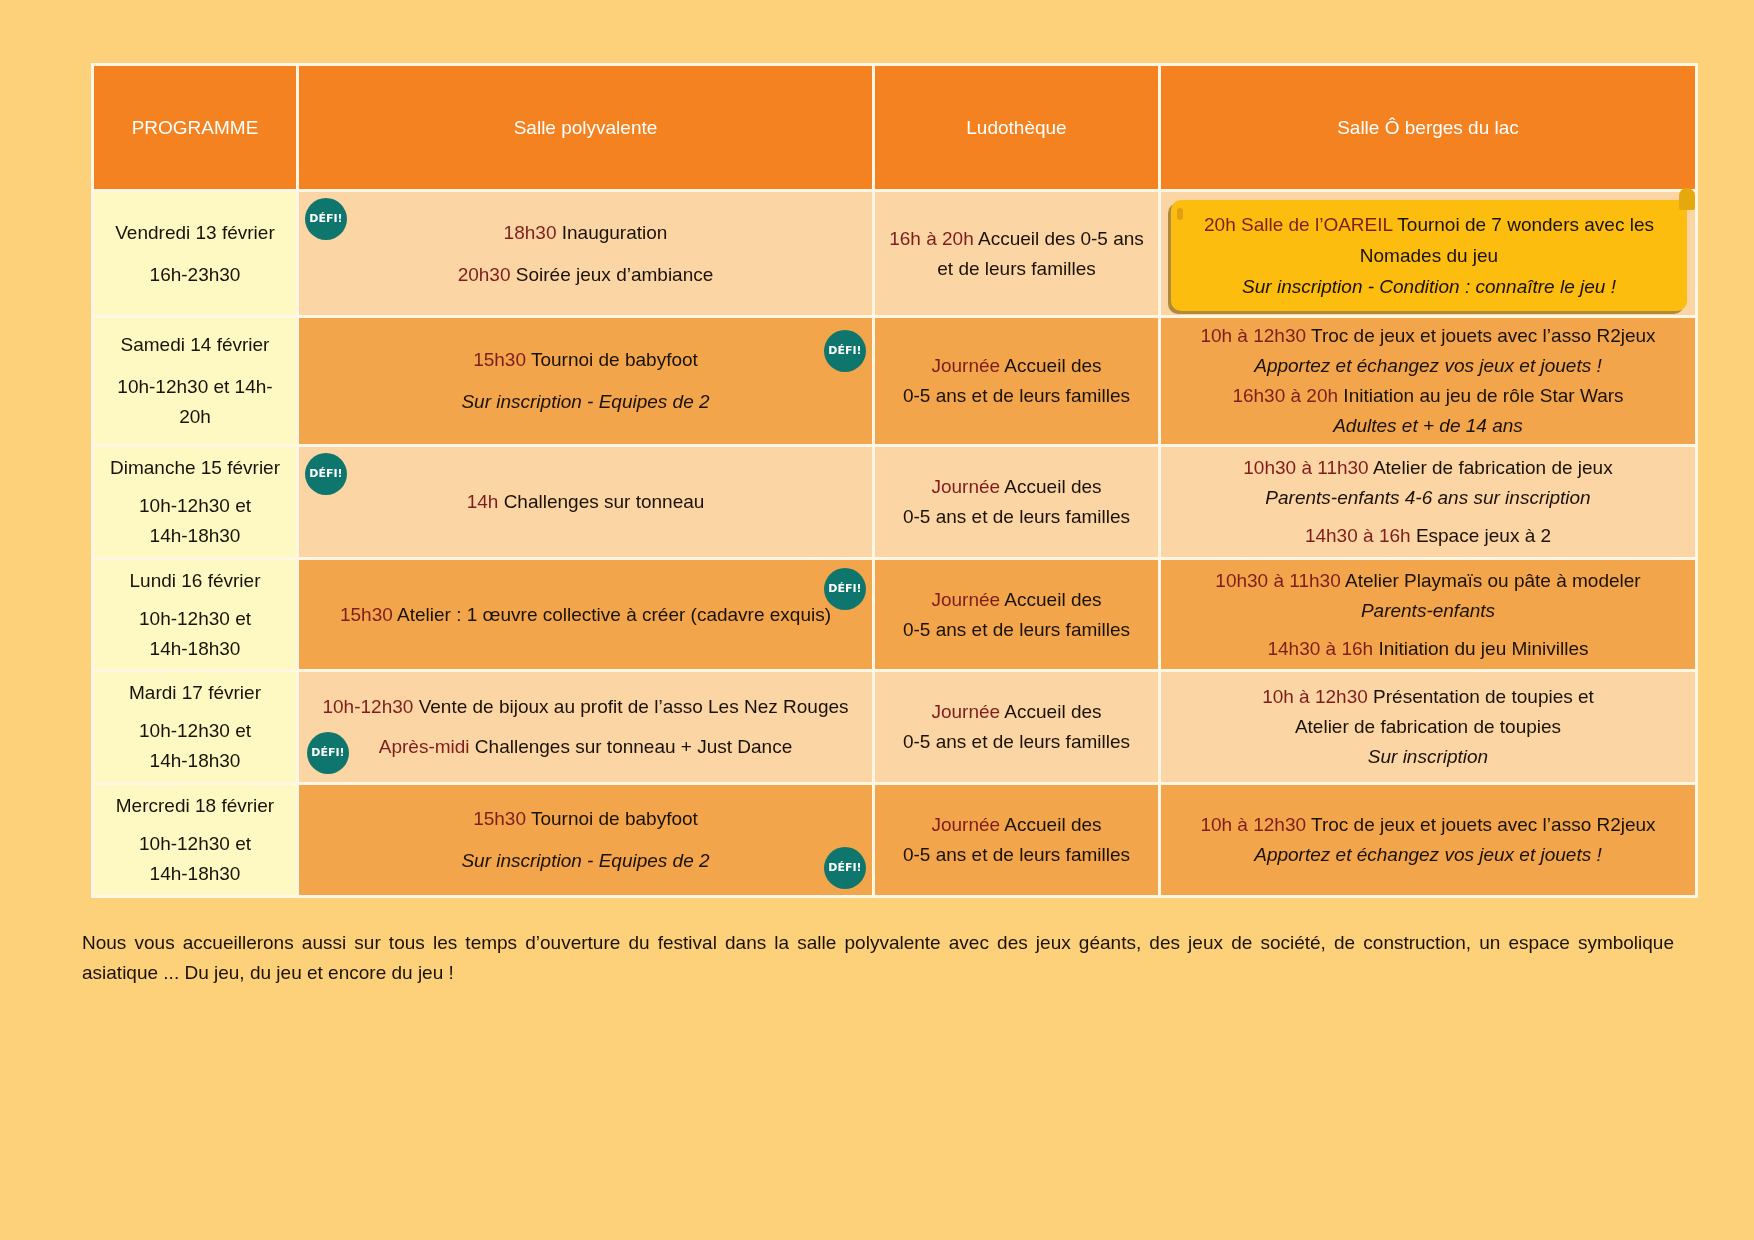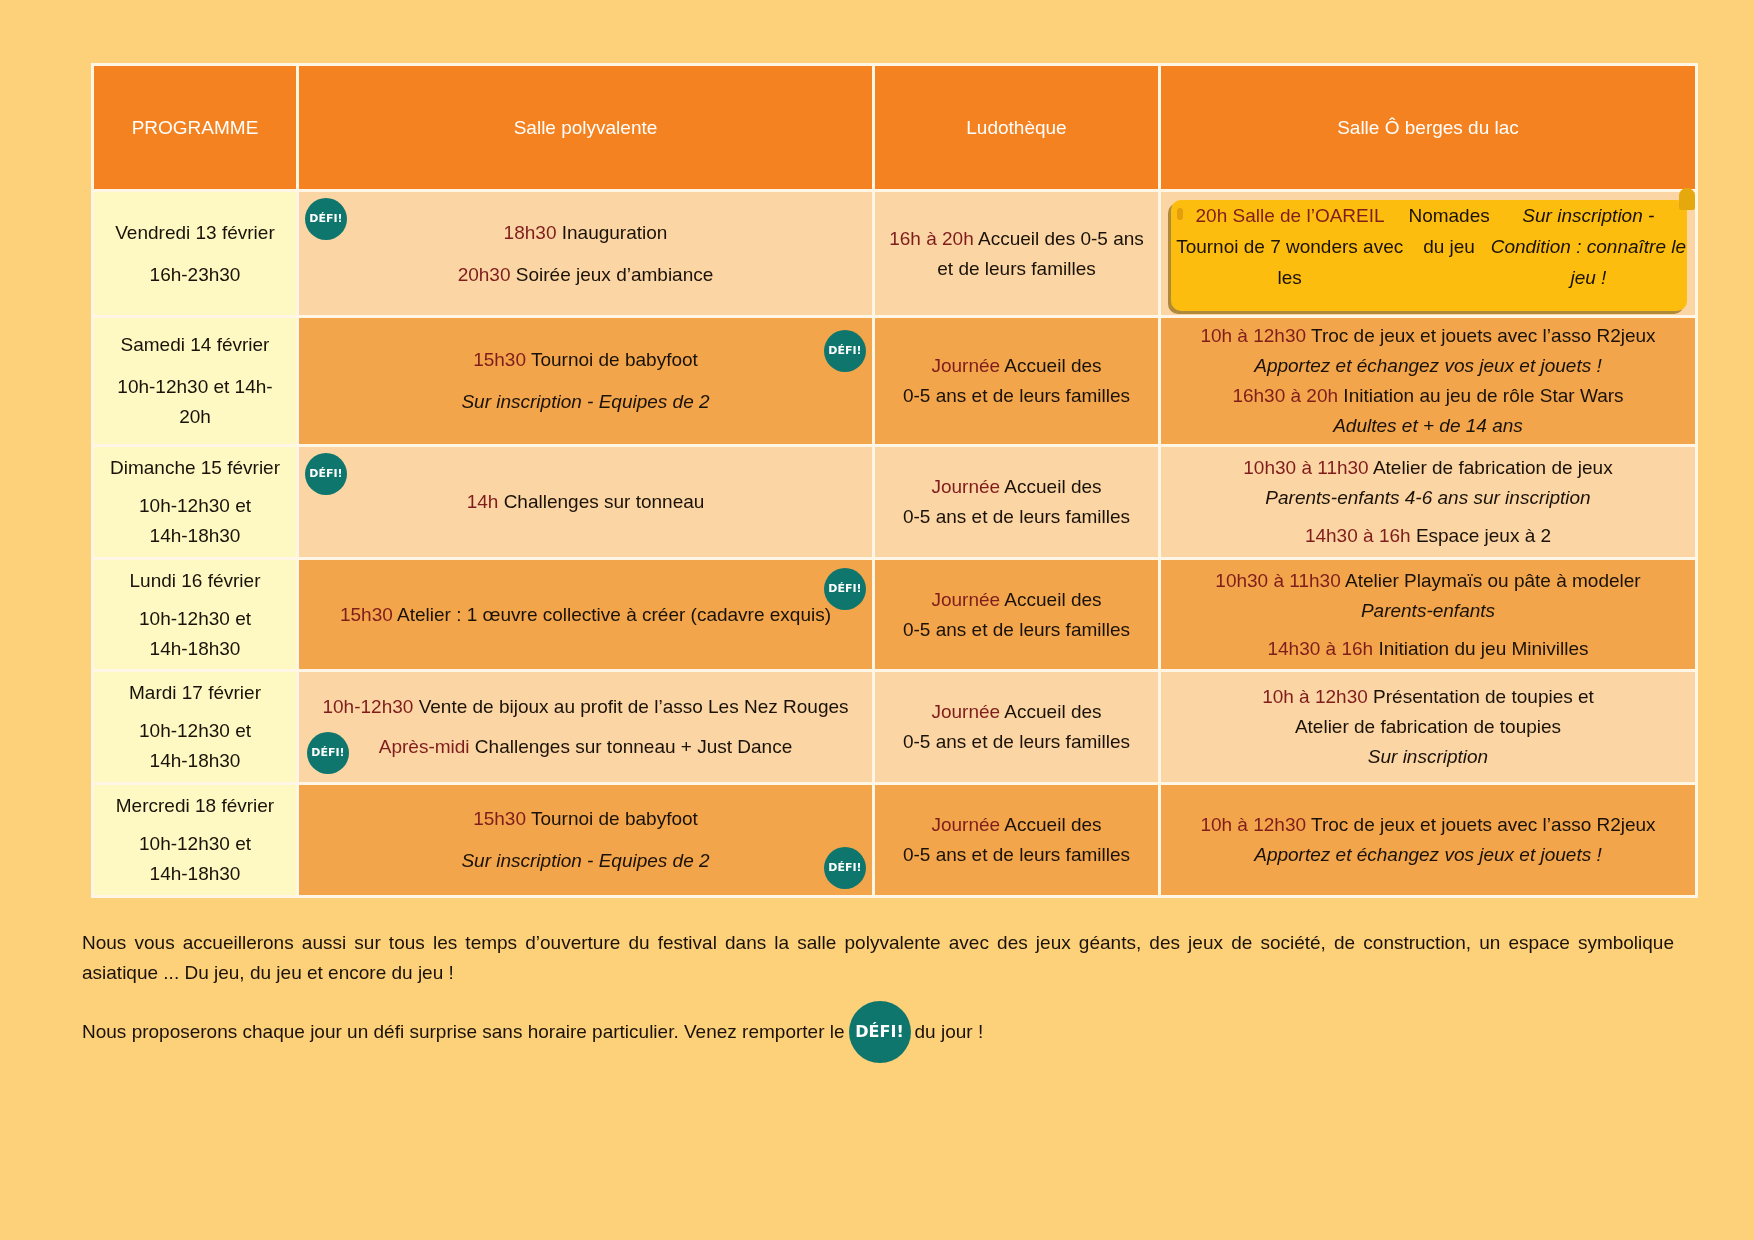--- a/index.html
+++ b/index.html
@@ -43,21 +43,21 @@
     line-height: 42px; text-align: center;
     font-family: "DejaVu Sans", sans-serif;
     letter-spacing: 0;
   }
   .defi.big { width: 62px; height: 62px; line-height: 62px; font-size: 16px; position: relative; display: inline-block; vertical-align: middle; margin: 0 4px; }
   .scroll {
     position: absolute; left: 10px; right: 8px; top: 8px; bottom: 4px;
     background: #fdbd0f;
     border-radius: 10px;
     box-shadow: -3px 3px 0 #b08a3a;
-    display: flex; justify-content: center;
+    display: flex; flex-direction: column; justify-content: center;
     line-height: 31px;
   }
   .scroll::before {
     content: ""; position: absolute; right: -8px; top: -12px;
     width: 16px; height: 22px; border-radius: 8px 8px 2px 2px;
     background: #e5a90d;
   }
   .scroll::after {
     content: ""; position: absolute; left: 6px; top: 8px;
     width: 6px; height: 12px; border-radius: 3px;
@@ -224,19 +224,14 @@
     <td class="cell">
       <span class="line"><span class="t">10h à 12h30</span> <span> Troc de jeux et jouets avec l’asso R2jeux</span></span>
       <em class="line">Apportez et échangez vos jeux et jouets !</em>
     </td>
   </tr>
 </tbody>
     </table>
 
 <div class="paras">
   <p>Nous vous accueillerons aussi sur tous les temps d’ouverture du festival dans la salle polyvalente avec des jeux géants, des jeux de société, de construction, un espace symbolique asiatique ... Du jeu, du jeu et encore du jeu !</p>
-  <p class="last">
-    <span>Nous proposerons chaque jour un défi surprise sans horaire particulier. Venez remporter le</span>
-    <span class="defi big">DÉFI!</span>
-    <span>du jour !</span>
-  </p>
 </div>
 </div>
 
 </body></html>

